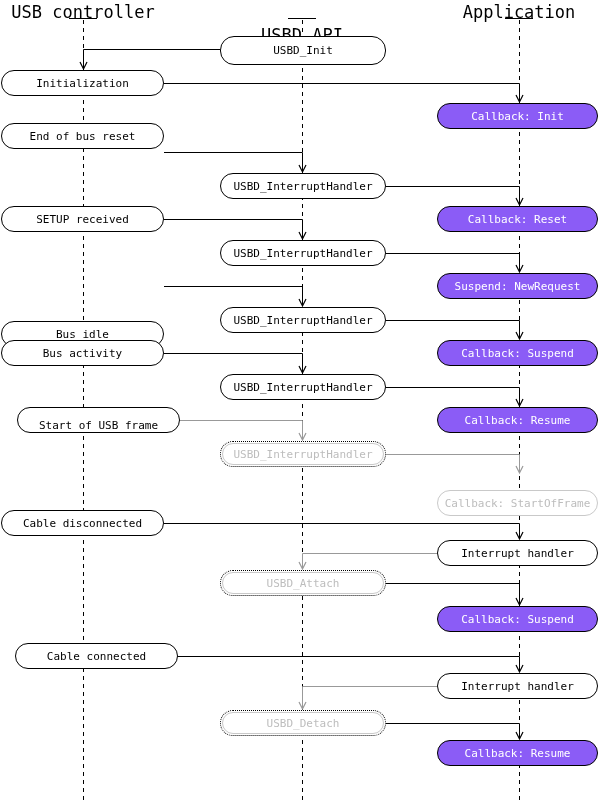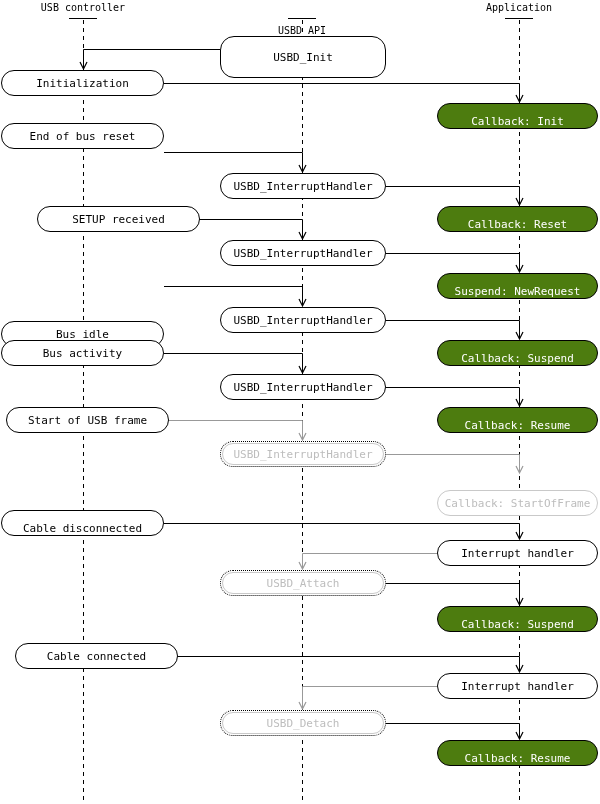--- a/index.html
+++ b/index.html
@@ -1,23 +1,23 @@
 <!DOCTYPE html>
 <html><head>
 <meta charset="utf-8">
 <style>
   html,body{margin:0;padding:0;background:#ffffff;}
   body{width:600px;height:804px;font-family:"DejaVu Sans Mono","Liberation Mono",monospace;}
   #diagram{position:relative;width:600px;height:804px;overflow:hidden;background:#fff;}
   svg{position:absolute;left:0;top:0;}
-  .hdr{position:absolute;transform:translateX(-50%);font-size:10px;color:#000;white-space:nowrap;text-align:center;}
+  .hdr{position:absolute;transform:translateX(-50%);font-size:17px;color:#000;white-space:nowrap;text-align:center;}
   .node{position:absolute;box-sizing:border-box;display:flex;align-items:center;justify-content:center;
         font-size:11px;white-space:nowrap;letter-spacing:0px;}
   .n-plain{background:#fff;border:1px solid #000;border-radius:14px;color:#000;}
-  .n-black{background:#4d7c0f;border:1px solid #000;border-radius:14px;color:#fff;align-items:flex-end;}
+  .n-black{background:#8b5cf6;border:1px solid #000;border-radius:14px;color:#fff;}
   .n-ghost{background:#fff;border:1px dotted #000;border-radius:14px;color:#bdbdbd;}
   .n-ghost .inner{position:absolute;left:1px;top:1px;right:1px;bottom:1px;border:1px solid #c9c9c9;border-radius:13px;pointer-events:none;}
   .n-ghost-solid{background:#fff;border:1px solid #c9c9c9;border-radius:14px;color:#bdbdbd;margin-top:16px;}
   .lbl{position:relative;z-index:2;padding:0 4px;}
 </style>
 </head>
 <body>
 
 <div id="diagram">
   <svg id="wires" width="600" height="804">
@@ -81,39 +81,39 @@
       <line x1="386" y1="723.5" x2="519.5" y2="723.5" stroke="#000000" stroke-width="1"></line>
       <line x1="519.5" y1="723.5" x2="519.5" y2="739" stroke="#000000" stroke-width="1"></line>
       <path d="M 516 732 L 519.5 739 L 523 732" fill="none" stroke="#000000" stroke-width="1.2"></path>
     </svg>
   <div id="headers">
       <div class="hdr" style="left: 83px; top: 2px;">USB controller</div>
       <div class="hdr" style="left: 302px; top: 2px; margin-top: 23px;">USBD API</div>
       <div class="hdr" style="left: 519px; top: 2px;">Application</div>
     </div>
   <div id="nodes">
-      <div class="node n-plain" style="left: 220px; top: 36px; width: 166px; height: 42px;">
+      <div class="node n-plain" style="left: 220px; top: 36px; width: 166px; height: 29px;">
         <span class="lbl">USBD_Init</span>
       </div>
       <div class="node n-plain" style="left: 1px; top: 70px; width: 163px; height: 26px;">
         <span class="lbl">Initialization</span>
       </div>
       <div class="node n-black" style="left: 437px; top: 103px; width: 161px; height: 26px;">
         <span class="lbl">Callback: Init</span>
       </div>
       <div class="node n-plain" style="left: 1px; top: 123px; width: 163px; height: 26px;">
         <span class="lbl">End of bus reset</span>
       </div>
       <div class="node n-plain" style="left: 220px; top: 173px; width: 166px; height: 26px;">
         <span class="lbl">USBD_InterruptHandler</span>
       </div>
       <div class="node n-black" style="left: 437px; top: 206px; width: 161px; height: 26px;">
         <span class="lbl">Callback: Reset</span>
       </div>
-      <div class="node n-plain" style="left: 1px; top: 206px; width: 163px; height: 26px; margin-left: 36px;">
+      <div class="node n-plain" style="left: 1px; top: 206px; width: 163px; height: 26px;">
         <span class="lbl">SETUP received</span>
       </div>
       <div class="node n-plain" style="left: 220px; top: 240px; width: 166px; height: 26px;">
         <span class="lbl">USBD_InterruptHandler</span>
       </div>
       <div class="node n-black" style="left: 437px; top: 273px; width: 161px; height: 26px;">
         <span class="lbl">Suspend: NewRequest</span>
       </div>
       <div class="node n-plain" style="left: 1px; top: 273px; width: 163px; height: 26px; margin-top: 48px;">
         <span class="lbl">Bus idle</span>
@@ -126,31 +126,31 @@
       </div>
       <div class="node n-plain" style="left: 1px; top: 340px; width: 163px; height: 26px;">
         <span class="lbl">Bus activity</span>
       </div>
       <div class="node n-plain" style="left: 220px; top: 374px; width: 166px; height: 26px;">
         <span class="lbl">USBD_InterruptHandler</span>
       </div>
       <div class="node n-black" style="left: 437px; top: 407px; width: 161px; height: 26px;">
         <span class="lbl">Callback: Resume</span>
       </div>
-      <div class="node n-plain" style="left: 6px; top: 407px; width: 163px; height: 26px;">
+      <div class="node n-plain" style="left: 17px; top: 407px; width: 163px; height: 26px; align-items: flex-end;">
         <span class="lbl">Start of USB frame</span>
       </div>
       <div class="node n-ghost" style="left: 220px; top: 441px; width: 166px; height: 26px;">
         <span class="inner"></span>
         <span class="lbl">USBD_InterruptHandler</span>
       </div>
       <div class="node n-ghost-solid" style="left: 437px; top: 474px; width: 161px; height: 26px;">
         <span class="lbl">Callback: StartOfFrame</span>
       </div>
-      <div class="node n-plain" style="left: 1px; top: 510px; width: 163px; height: 26px; align-items: flex-end;">
+      <div class="node n-plain" style="left: 1px; top: 510px; width: 163px; height: 26px;">
         <span class="lbl">Cable disconnected</span>
       </div>
       <div class="node n-plain" style="left: 437px; top: 540px; width: 161px; height: 26px;">
         <span class="lbl">Interrupt handler</span>
       </div>
       <div class="node n-ghost" style="left: 220px; top: 570px; width: 166px; height: 26px;">
         <span class="inner"></span>
         <span class="lbl">USBD_Attach</span>
       </div>
       <div class="node n-black" style="left: 437px; top: 606px; width: 161px; height: 26px;">

